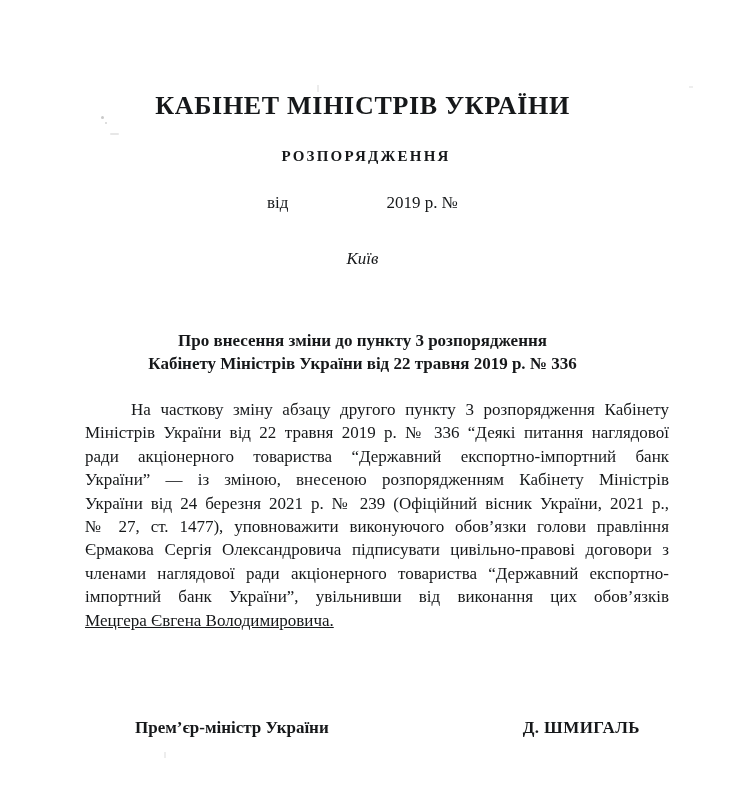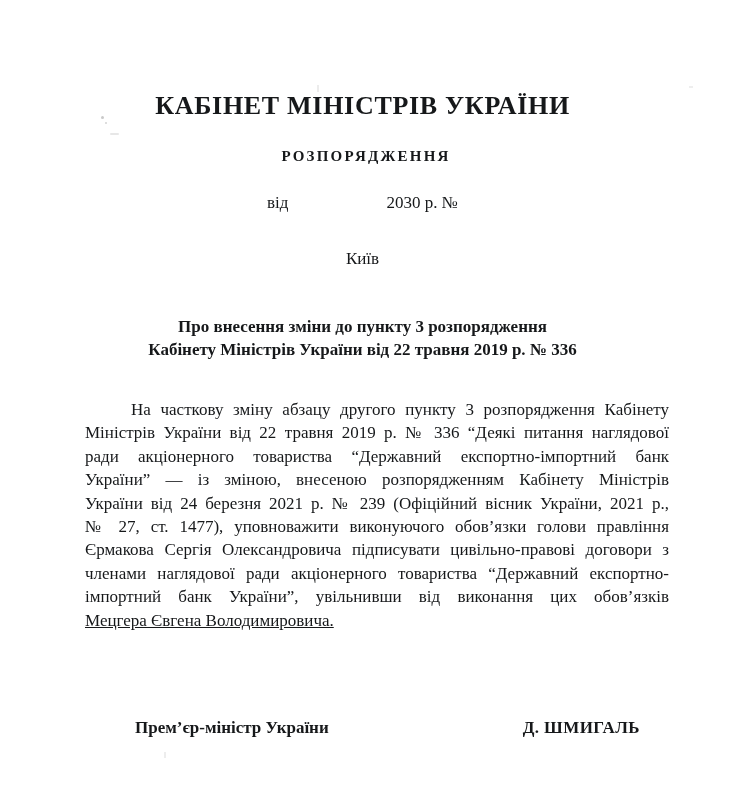--- a/index.html
+++ b/index.html
@@ -85,27 +85,28 @@
   }
 
   .city-line {
     position: absolute;
     left: 0;
     right: 0;
     top: 250px;
     text-align: center;
     font-size: 17px;
     line-height: 1.1;
+    font-style: italic;
   }
 
   .subject {
     position: absolute;
     left: 0;
     right: 0;
-    top: 315px;
+    top: 329px;
     text-align: center;
     font-size: 17px;
     font-weight: bold;
     line-height: 23px;
   }
   .subject .subject-line {
     display: block;
     white-space: nowrap;
   }
 
@@ -167,21 +168,21 @@
   <span class="speck s3"></span>
   <span class="speck s4"></span>
   <span class="speck s5"></span>
   <span class="speck s6"></span>
 
   <div class="org-title">КАБІНЕТ МІНІСТРІВ УКРАЇНИ</div>
 
   <div class="doc-type">РОЗПОРЯДЖЕННЯ</div>
 
   <div class="date-line">
-    <span class="date-prefix">від</span><span class="date-gap"></span><span class="date-value">2030 р. №</span>
+    <span class="date-prefix">від</span><span class="date-gap"></span><span class="date-value">2019 р. №</span>
   </div>
 
   <div class="city-line">Київ</div>
 
   <div class="subject">
     <span class="subject-line">Про внесення зміни до пункту 3 розпорядження</span>
     <span class="subject-line">Кабінету Міністрів України від 22 травня 2019 р. № 336</span>
   </div>
 
   <div class="body-block">

